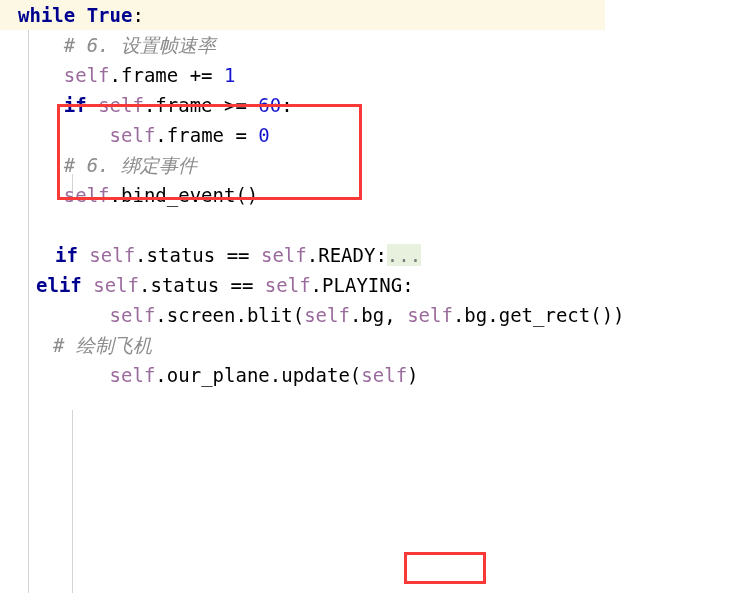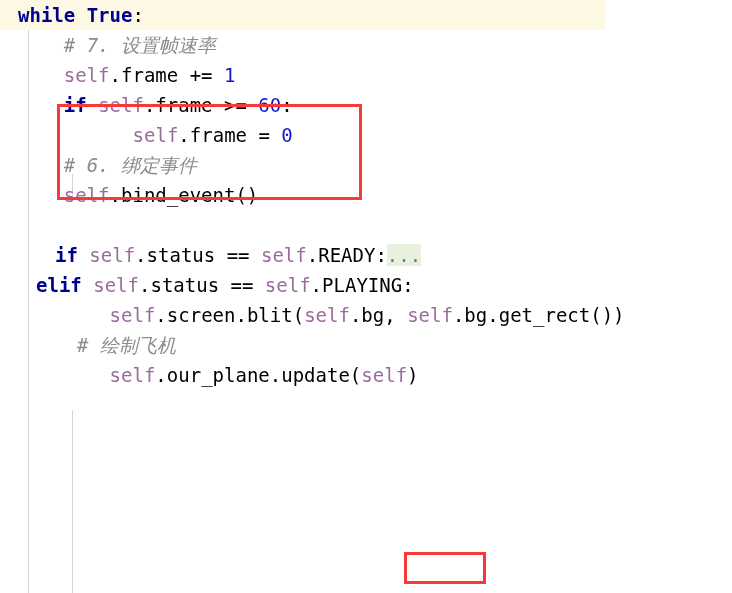--- a/index.html
+++ b/index.html
@@ -72,31 +72,31 @@
 <div id="editor">
 
   <div id="guides">
       <div class="guide" style="left: 28px; top: 30px; height: 563px;"></div>
       <div class="guide" style="left: 72px; top: 174px; height: 28px;"></div>
       <div class="guide" style="left: 72px; top: 410px; height: 183px;"></div>
     </div>
 
   <div id="code-area">
       <div class="line current"><span class="code" style="padding-left: 18px;"><span class="kw">while</span><span class="punc"> </span><span class="kw">True</span><span class="punc">:</span></span></div>
-      <div class="line"><span class="code" style="padding-left: 63.8px;"><span class="cmt"># 7. 设置帧速率</span></span></div>
+      <div class="line"><span class="code" style="padding-left: 63.8px;"><span class="cmt"># 6. 设置帧速率</span></span></div>
       <div class="line"><span class="code" style="padding-left: 63.8px;"><span class="self">self</span><span class="punc">.</span><span class="attr">frame</span><span class="op"> += </span><span class="num">1</span></span></div>
       <div class="line"><span class="code" style="padding-left: 63.8px;"><span class="kw">if</span><span class="punc"> </span><span class="self">self</span><span class="punc">.</span><span class="attr">frame</span><span class="op"> &gt;= </span><span class="num">60</span><span class="punc">:</span></span></div>
-      <div class="line"><span class="code" style="padding-left: 109.6px; margin-left: 23px;"><span class="self">self</span><span class="punc">.</span><span class="attr">frame</span><span class="op"> = </span><span class="num">0</span></span></div>
+      <div class="line"><span class="code" style="padding-left: 109.6px;"><span class="self">self</span><span class="punc">.</span><span class="attr">frame</span><span class="op"> = </span><span class="num">0</span></span></div>
       <div class="line"><span class="code" style="padding-left: 63.8px;"><span class="cmt"># 6. 绑定事件</span></span></div>
       <div class="line"><span class="code" style="padding-left: 63.8px;"><span class="self">self</span><span class="punc">.</span><span class="attr">bind_event</span><span class="punc">()</span></span></div>
       <div class="line"><span class="code" style="padding-left: 18px;"></span></div>
       <div class="line"><span class="code" style="padding-left: 55px;"><span class="kw">if</span><span class="punc"> </span><span class="self">self</span><span class="punc">.</span><span class="attr">status</span><span class="op"> == </span><span class="self">self</span><span class="punc">.</span><span class="attr">READY</span><span class="punc">:</span><span class="fold">...</span></span></div>
       <div class="line"><span class="code" style="padding-left: 36px;"><span class="kw">elif</span><span class="punc"> </span><span class="self">self</span><span class="punc">.</span><span class="attr">status</span><span class="op"> == </span><span class="self">self</span><span class="punc">.</span><span class="attr">PLAYING</span><span class="punc">:</span></span></div>
       <div class="line"><span class="code" style="padding-left: 109.6px;"><span class="self">self</span><span class="punc">.</span><span class="attr">screen</span><span class="punc">.</span><span class="attr">blit</span><span class="punc">(</span><span class="self">self</span><span class="punc">.</span><span class="attr">bg</span><span class="punc">, </span><span class="self">self</span><span class="punc">.</span><span class="attr">bg</span><span class="punc">.</span><span class="attr">get_rect</span><span class="punc">())</span></span></div>
-      <div class="line"><span class="code" style="padding-left: 77px;"><span class="cmt"># 绘制飞机</span></span></div>
+      <div class="line"><span class="code" style="padding-left: 53px;"><span class="cmt"># 绘制飞机</span></span></div>
       <div class="line"><span class="code" style="padding-left: 109.6px;"><span class="self">self</span><span class="punc">.</span><span class="attr">our_plane</span><span class="punc">.</span><span class="attr">update</span><span class="punc">(</span><span class="self">self</span><span class="punc">)</span></span></div>
     </div>
 
   <div id="annotations">
       <div class="redbox" style="left: 57px; top: 104px; width: 305px; height: 96px; border-color: rgb(249, 56, 56);"></div>
       <div class="redbox" style="left: 404px; top: 552px; width: 82px; height: 32px; border-color: rgb(249, 56, 56);"></div>
     </div>
 
 </div>
 

